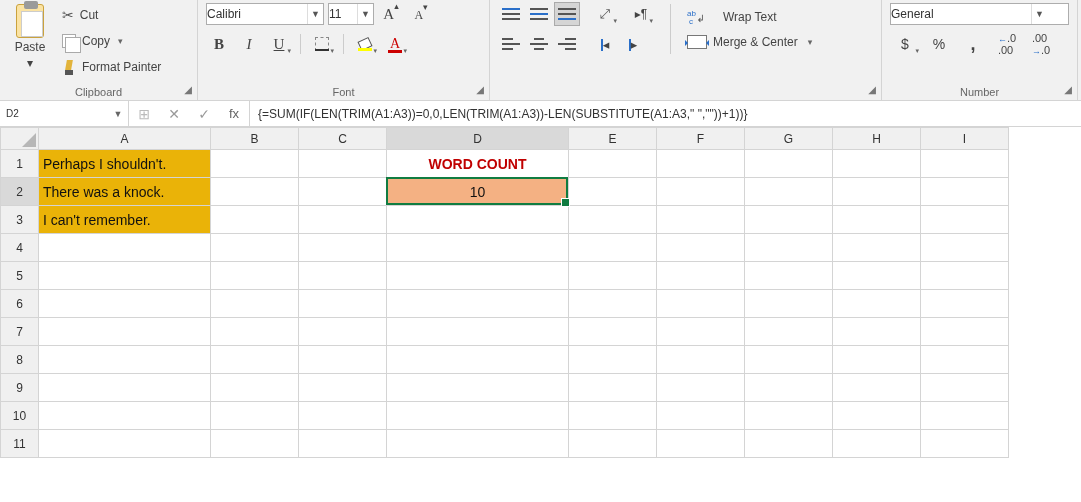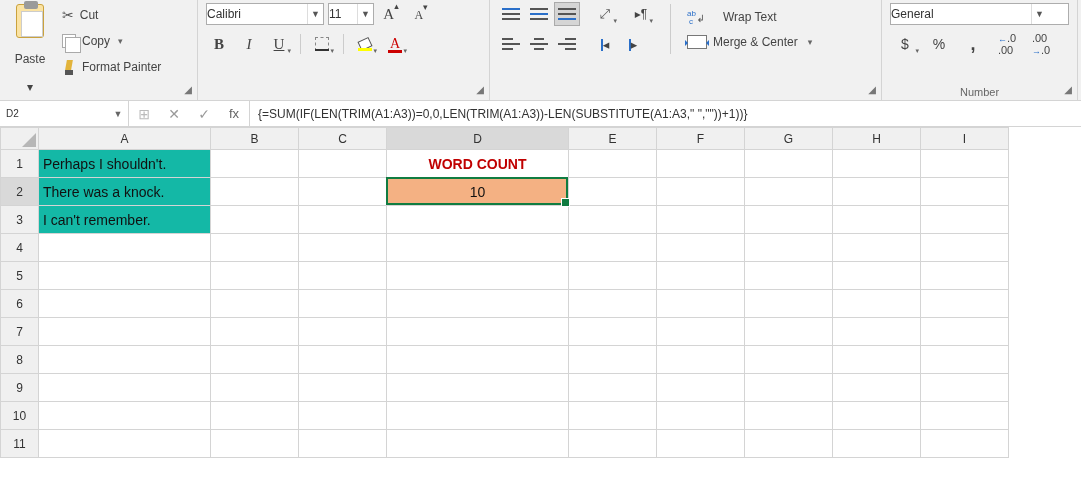--- a/index.html
+++ b/index.html
@@ -9,21 +9,21 @@
 .group{border-right:1px solid #d4d4d4;padding:2px 8px 0 8px;display:flex;flex-direction:column;position:relative}
 .group-label{text-align:center;font-size:11px;color:#666;padding:4px 0 2px 0;margin-top:auto}
 .launcher{position:absolute;right:2px;bottom:4px;width:14px;height:14px;color:#777;font-size:10px;display:flex;align-items:center;justify-content:center}
 
 
 .clip-body{display:flex;gap:6px}
 .paste{display:flex;flex-direction:column;align-items:center;width:44px;text-align:center}
 .paste-ico{width:28px;height:34px;border:1px solid #caa23d;background:#fbe3a3;border-radius:3px;position:relative;margin-top:2px}
 .paste-ico:before{content:"";position:absolute;top:-4px;left:7px;width:14px;height:8px;background:#9a9a9a;border-radius:2px}
 .paste-ico:after{content:"";position:absolute;top:6px;left:4px;width:20px;height:24px;background:#fff;border:1px solid #ccc}
-.paste span{margin-top:14px}
+.paste span{margin-top:2px}
 .clip-col{display:flex;flex-direction:column;gap:4px;padding-top:2px}
 .clip-item{display:flex;align-items:center;gap:6px;height:22px;padding:0 4px}
 .clip-item .dd{color:#666;font-size:9px;margin-left:2px}
 .sciss{font-size:14px;color:#555}
 .copy-ico{width:14px;height:14px;border:1px solid #aaa;position:relative;background:#fff}
 .copy-ico:before{content:"";position:absolute;left:2px;top:2px;width:14px;height:14px;border:1px solid #aaa;background:#fff}
 .brush{width:14px;height:14px;position:relative}
 .brush:before{content:"";position:absolute;width:6px;height:10px;background:#e2b33a;left:4px;top:0;transform:skewX(-10deg)}
 .brush:after{content:"";position:absolute;width:8px;height:5px;background:#555;left:3px;top:10px}
 
@@ -99,21 +99,21 @@
 .gridwrap{position:relative}
 table.grid{border-collapse:collapse;table-layout:fixed}
 .grid th,.grid td{border:1px solid #d4d4d4;font-weight:normal}
 .grid .corner{width:38px;height:22px;background:#f0f0f0;position:relative}
 .grid .corner:after{content:"";position:absolute;right:2px;bottom:2px;border:7px solid transparent;border-right-color:#b7b7b7;border-bottom-color:#b7b7b7}
 .grid thead th{background:#f0f0f0;height:22px;text-align:center;color:#333;font-size:12px}
 .grid thead th.sel{background:#d9d9d9}
 .grid tbody th{background:#f0f0f0;width:38px;text-align:center;color:#333;font-size:12px}
 .grid tbody th.sel{background:#d9d9d9}
 .grid td{height:28px;padding:0 4px;font-size:14px;color:#111;background:#fff}
-.grid td.green{background:#14b8a6}
+.grid td.green{background:#eab308}
 .grid td.hdr{color:#c00000;font-weight:bold;text-align:center;font-size:14px}
 .grid td.val{background:#f4b183;text-align:center}
 .selbox{position:absolute;border:2px solid #107c41;pointer-events:none}
 .selbox:after{content:"";position:absolute;right:-4px;bottom:-4px;width:7px;height:7px;background:#107c41;border:1px solid #fff}
 
 
 .cA{width:172px}.cB{width:88px}.cC{width:88px}.cD{width:182px}
 .cE,.cF,.cG,.cH,.cI{width:88px}
 </style>
 </head>
@@ -189,20 +189,21 @@
                 <span class="bucket-bar"></span>
               </span>
               <span class="dd">▾</span>
             </div>
         <div class="sbtn hoverable">
               <span class="Acolor">A</span>
               <span class="dd">▾</span>
             </div>
       </div>
     </div>
+    <div class="group-label">Font</div>
     <div class="launcher hoverable">◢</div>
   </div>
 
   <div class="group" style="width:392px">
     <div class="al-body">
       <div class="al-block">
         <div class="al-row">
           <div class="sbtn hoverable">
                 <span class="lines top">
                   <i></i>

